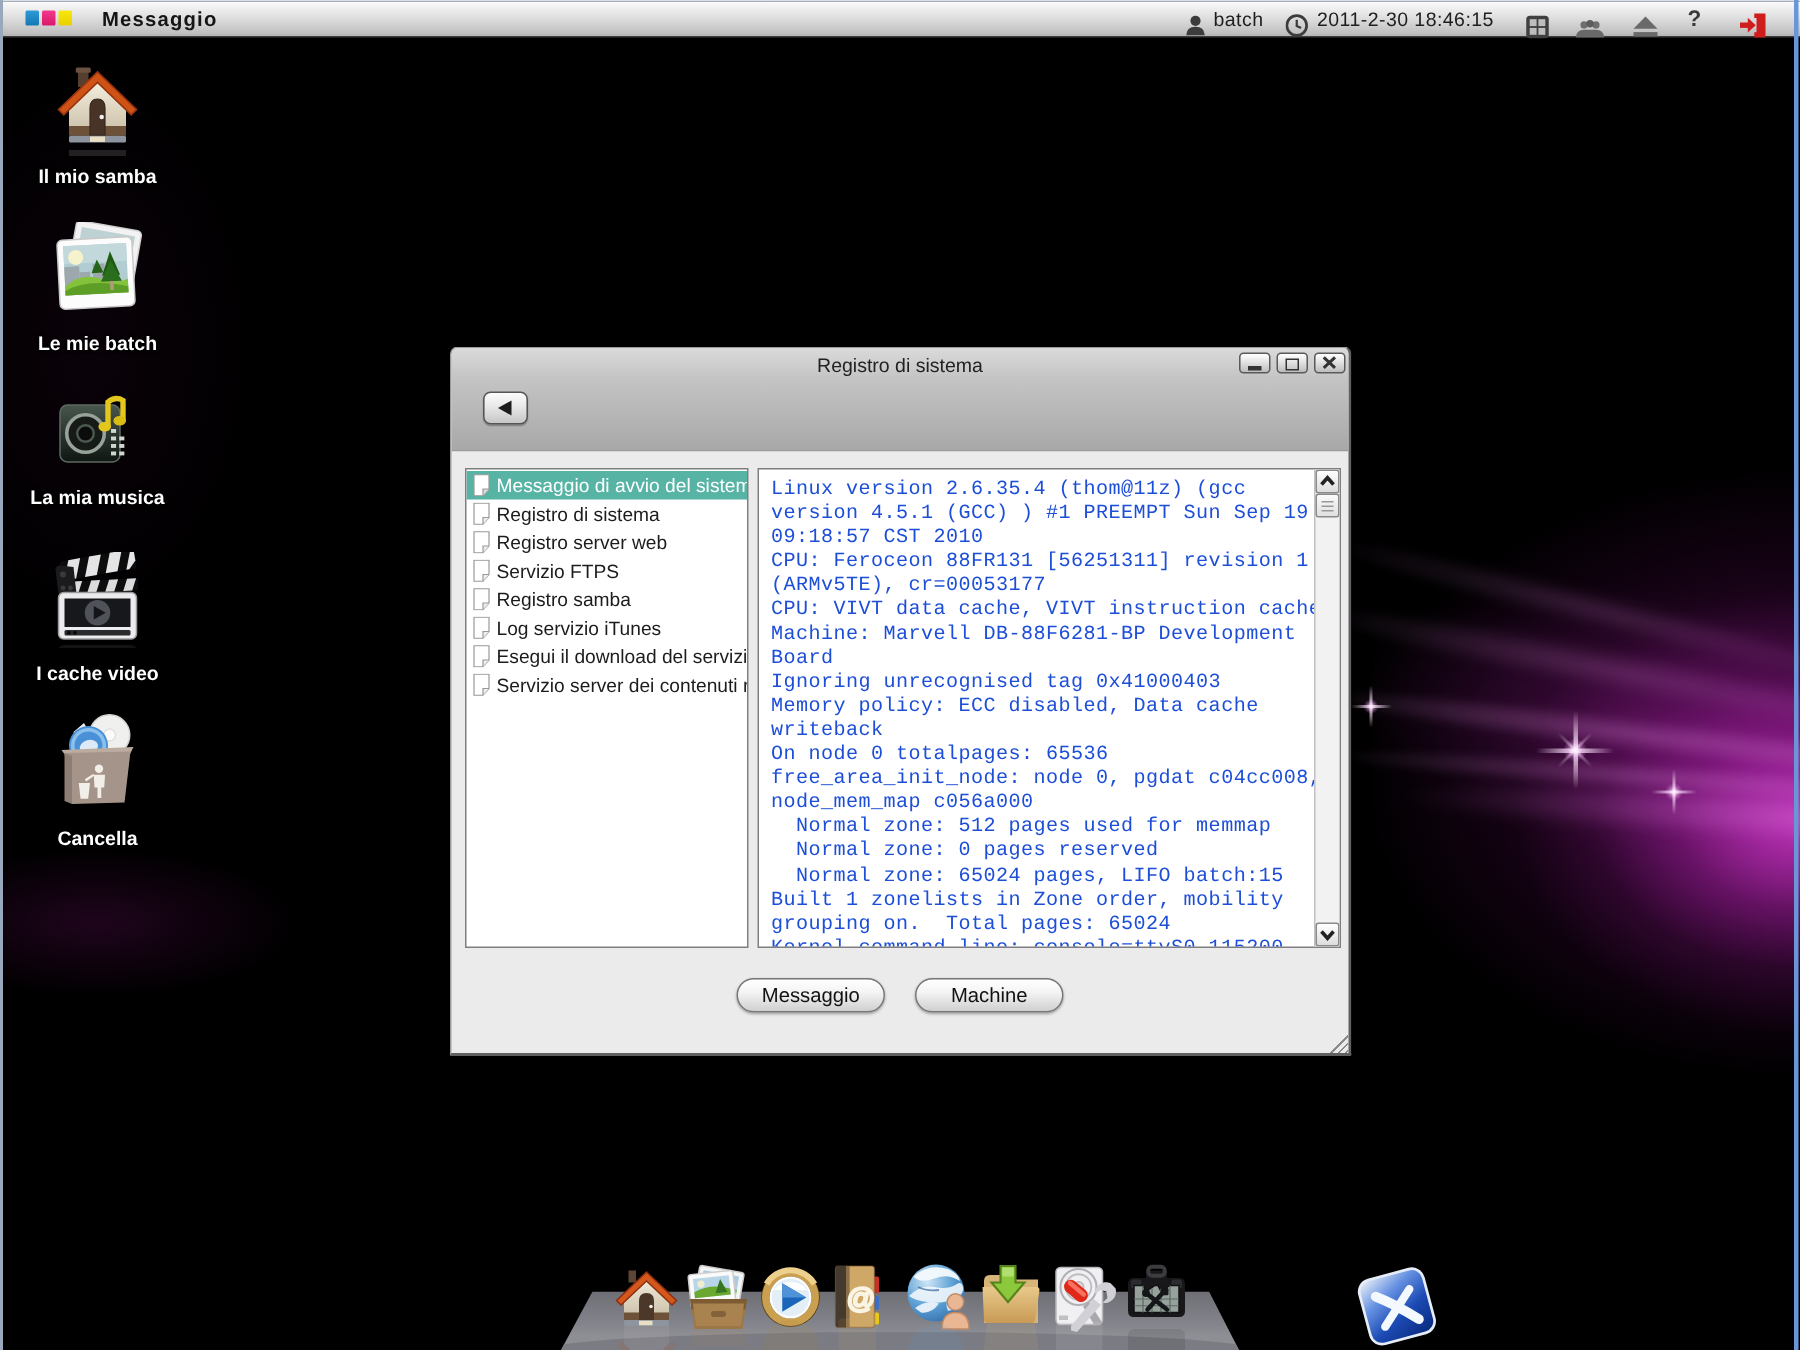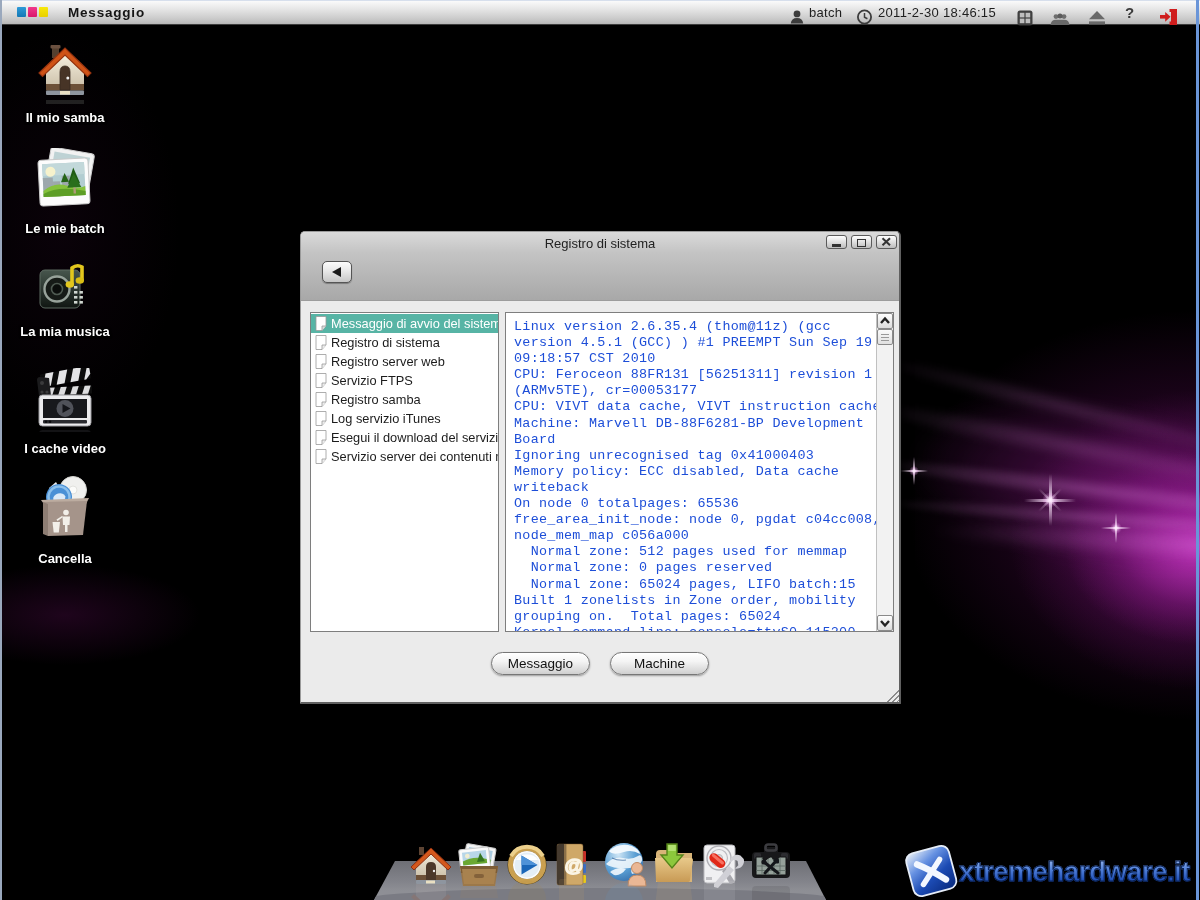--- a/index.html
+++ b/index.html
@@ -556,17 +556,16 @@
           <stop offset="0.65" stop-color="#1c4bb4"></stop>
           <stop offset="1" stop-color="#0c2f86"></stop>
       </linearGradient>
     </defs>
     <g transform="rotate(-15 29 29)">
       <rect x="7" y="8" width="44" height="44" rx="8" fill="url(#xg)" stroke="#e6edf8" stroke-width="1.8"></rect>
       <path d="M17,20 Q28,28 41,42" stroke="#f4f8ff" stroke-width="6.5" stroke-linecap="round" fill="none"></path>
       <path d="M40,21 Q29,31 18,41" stroke="#f4f8ff" stroke-width="5.5" stroke-linecap="round" fill="none"></path>
     </g>
   </svg>
-  <div id="xh">xtremehardware.it</div>
 
   <div id="edgeL"></div>
   <div id="edgeR"></div>
 </div>
 
 </body></html>

